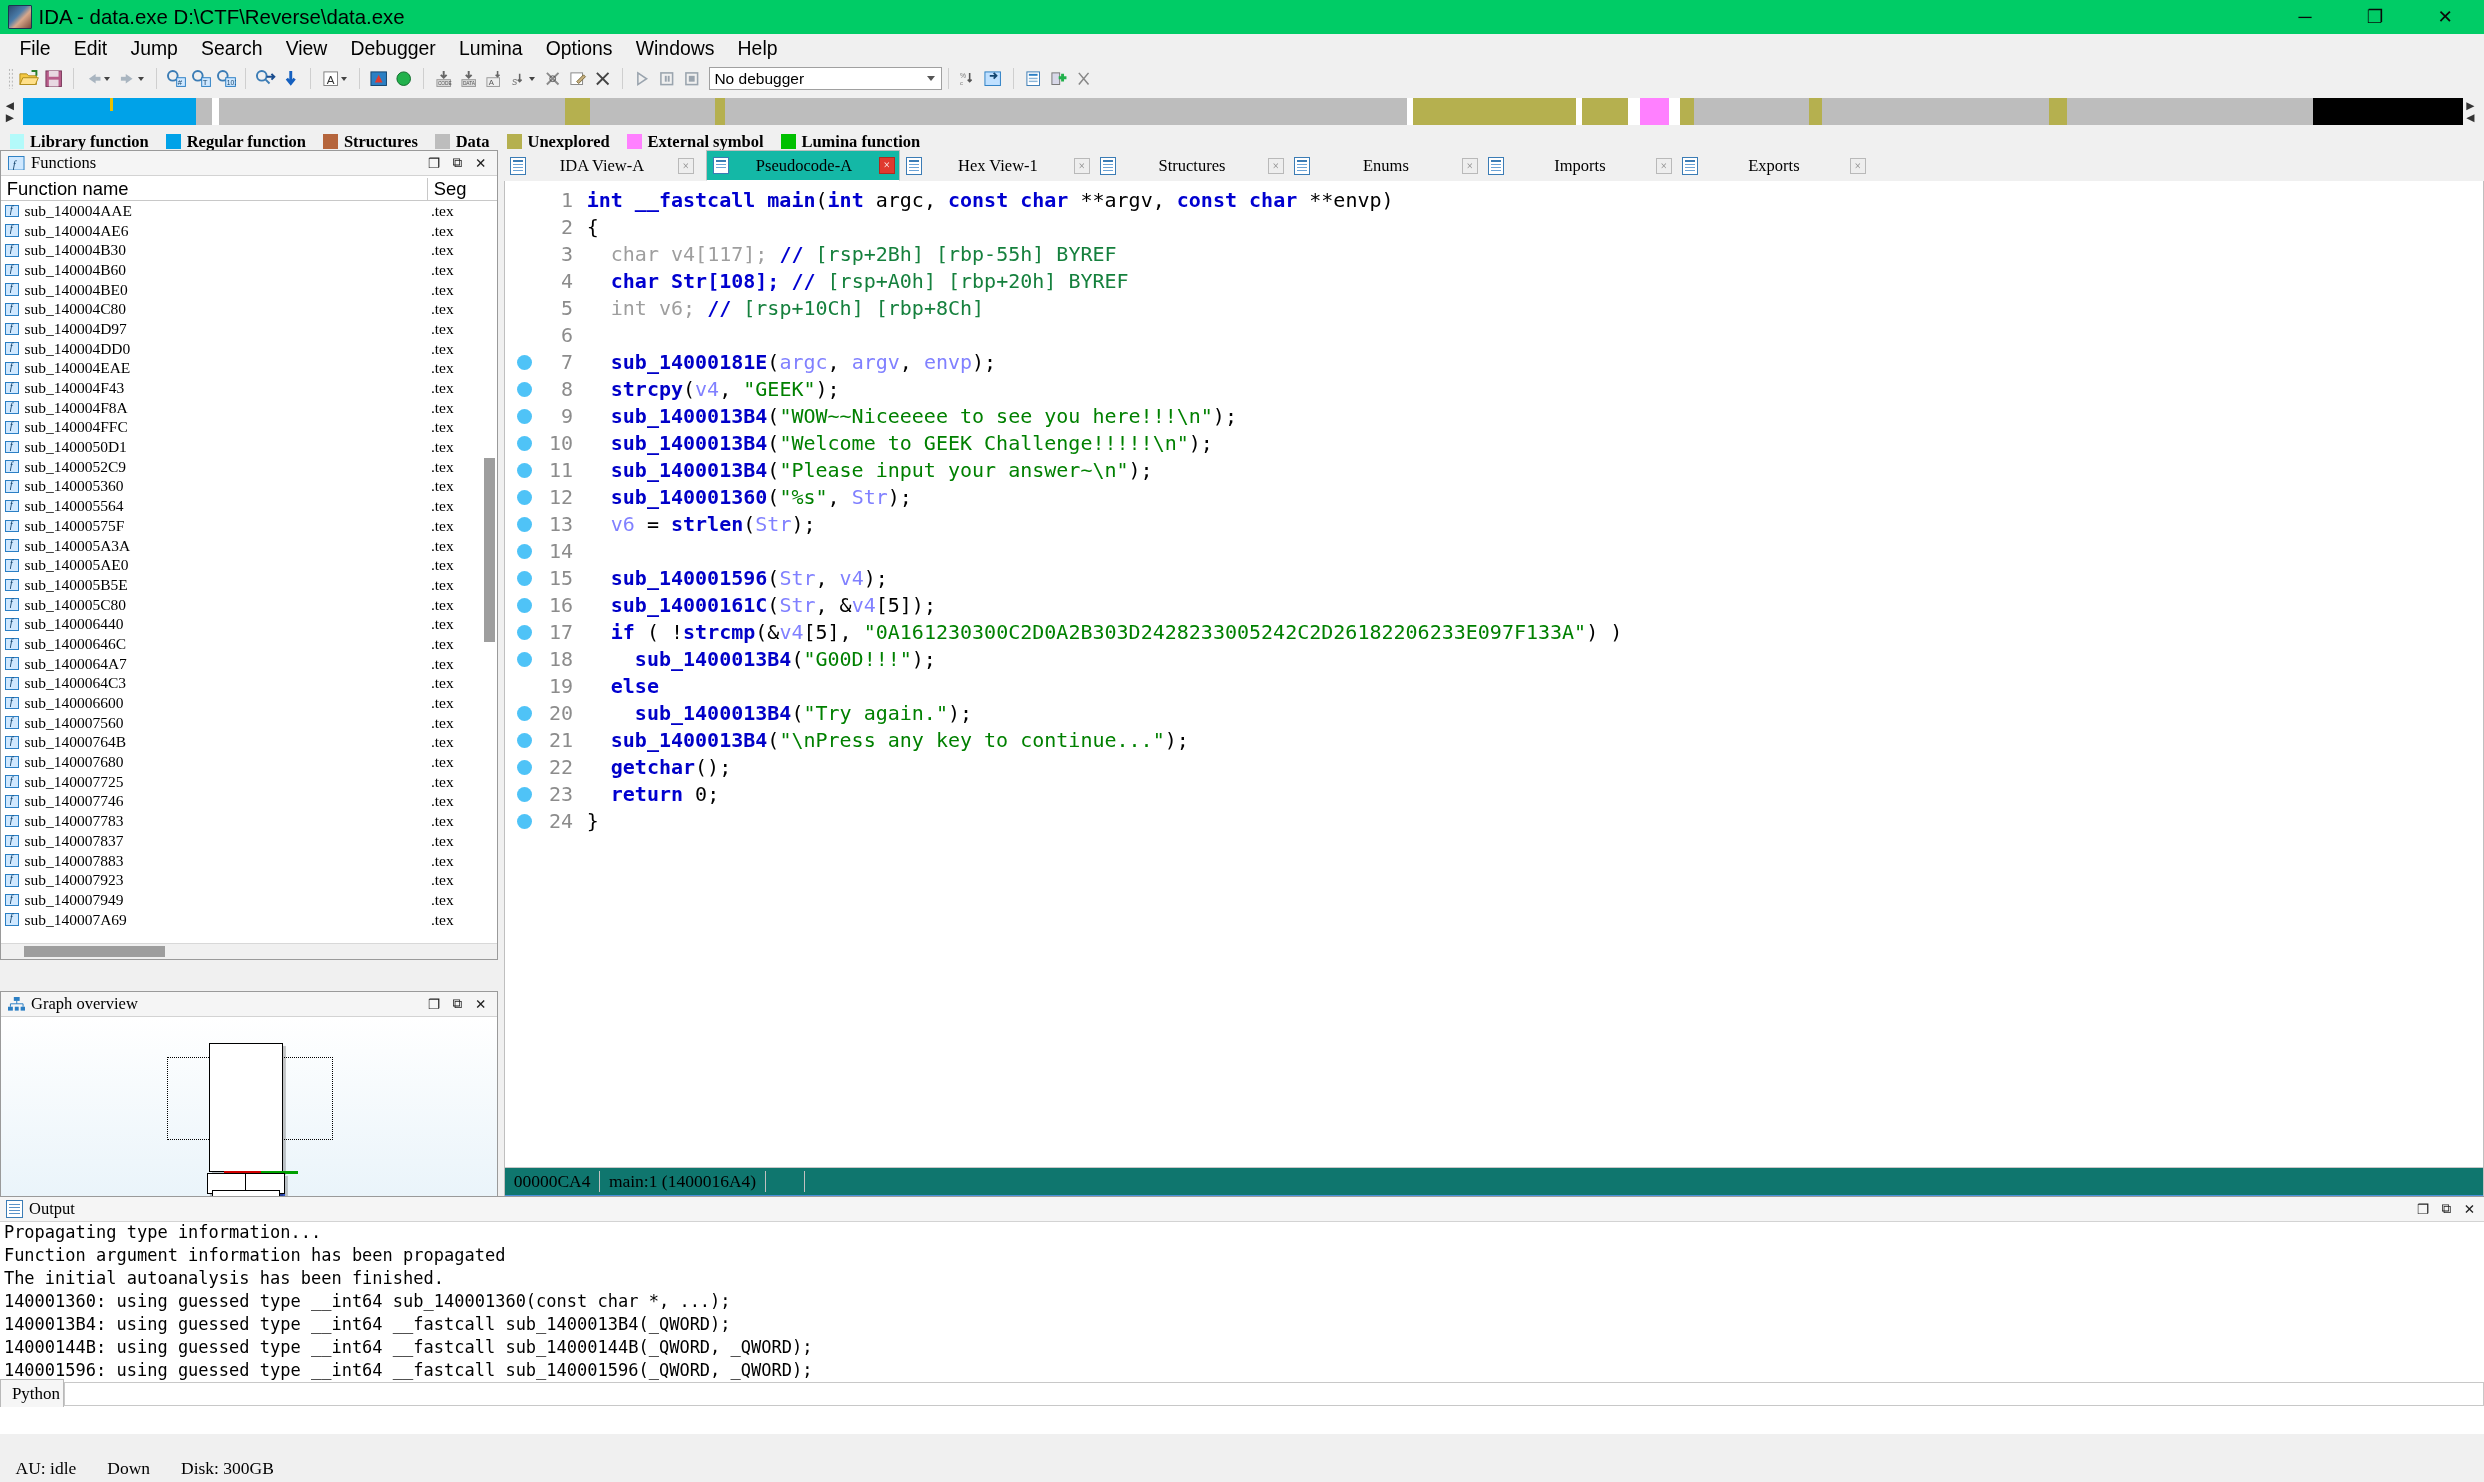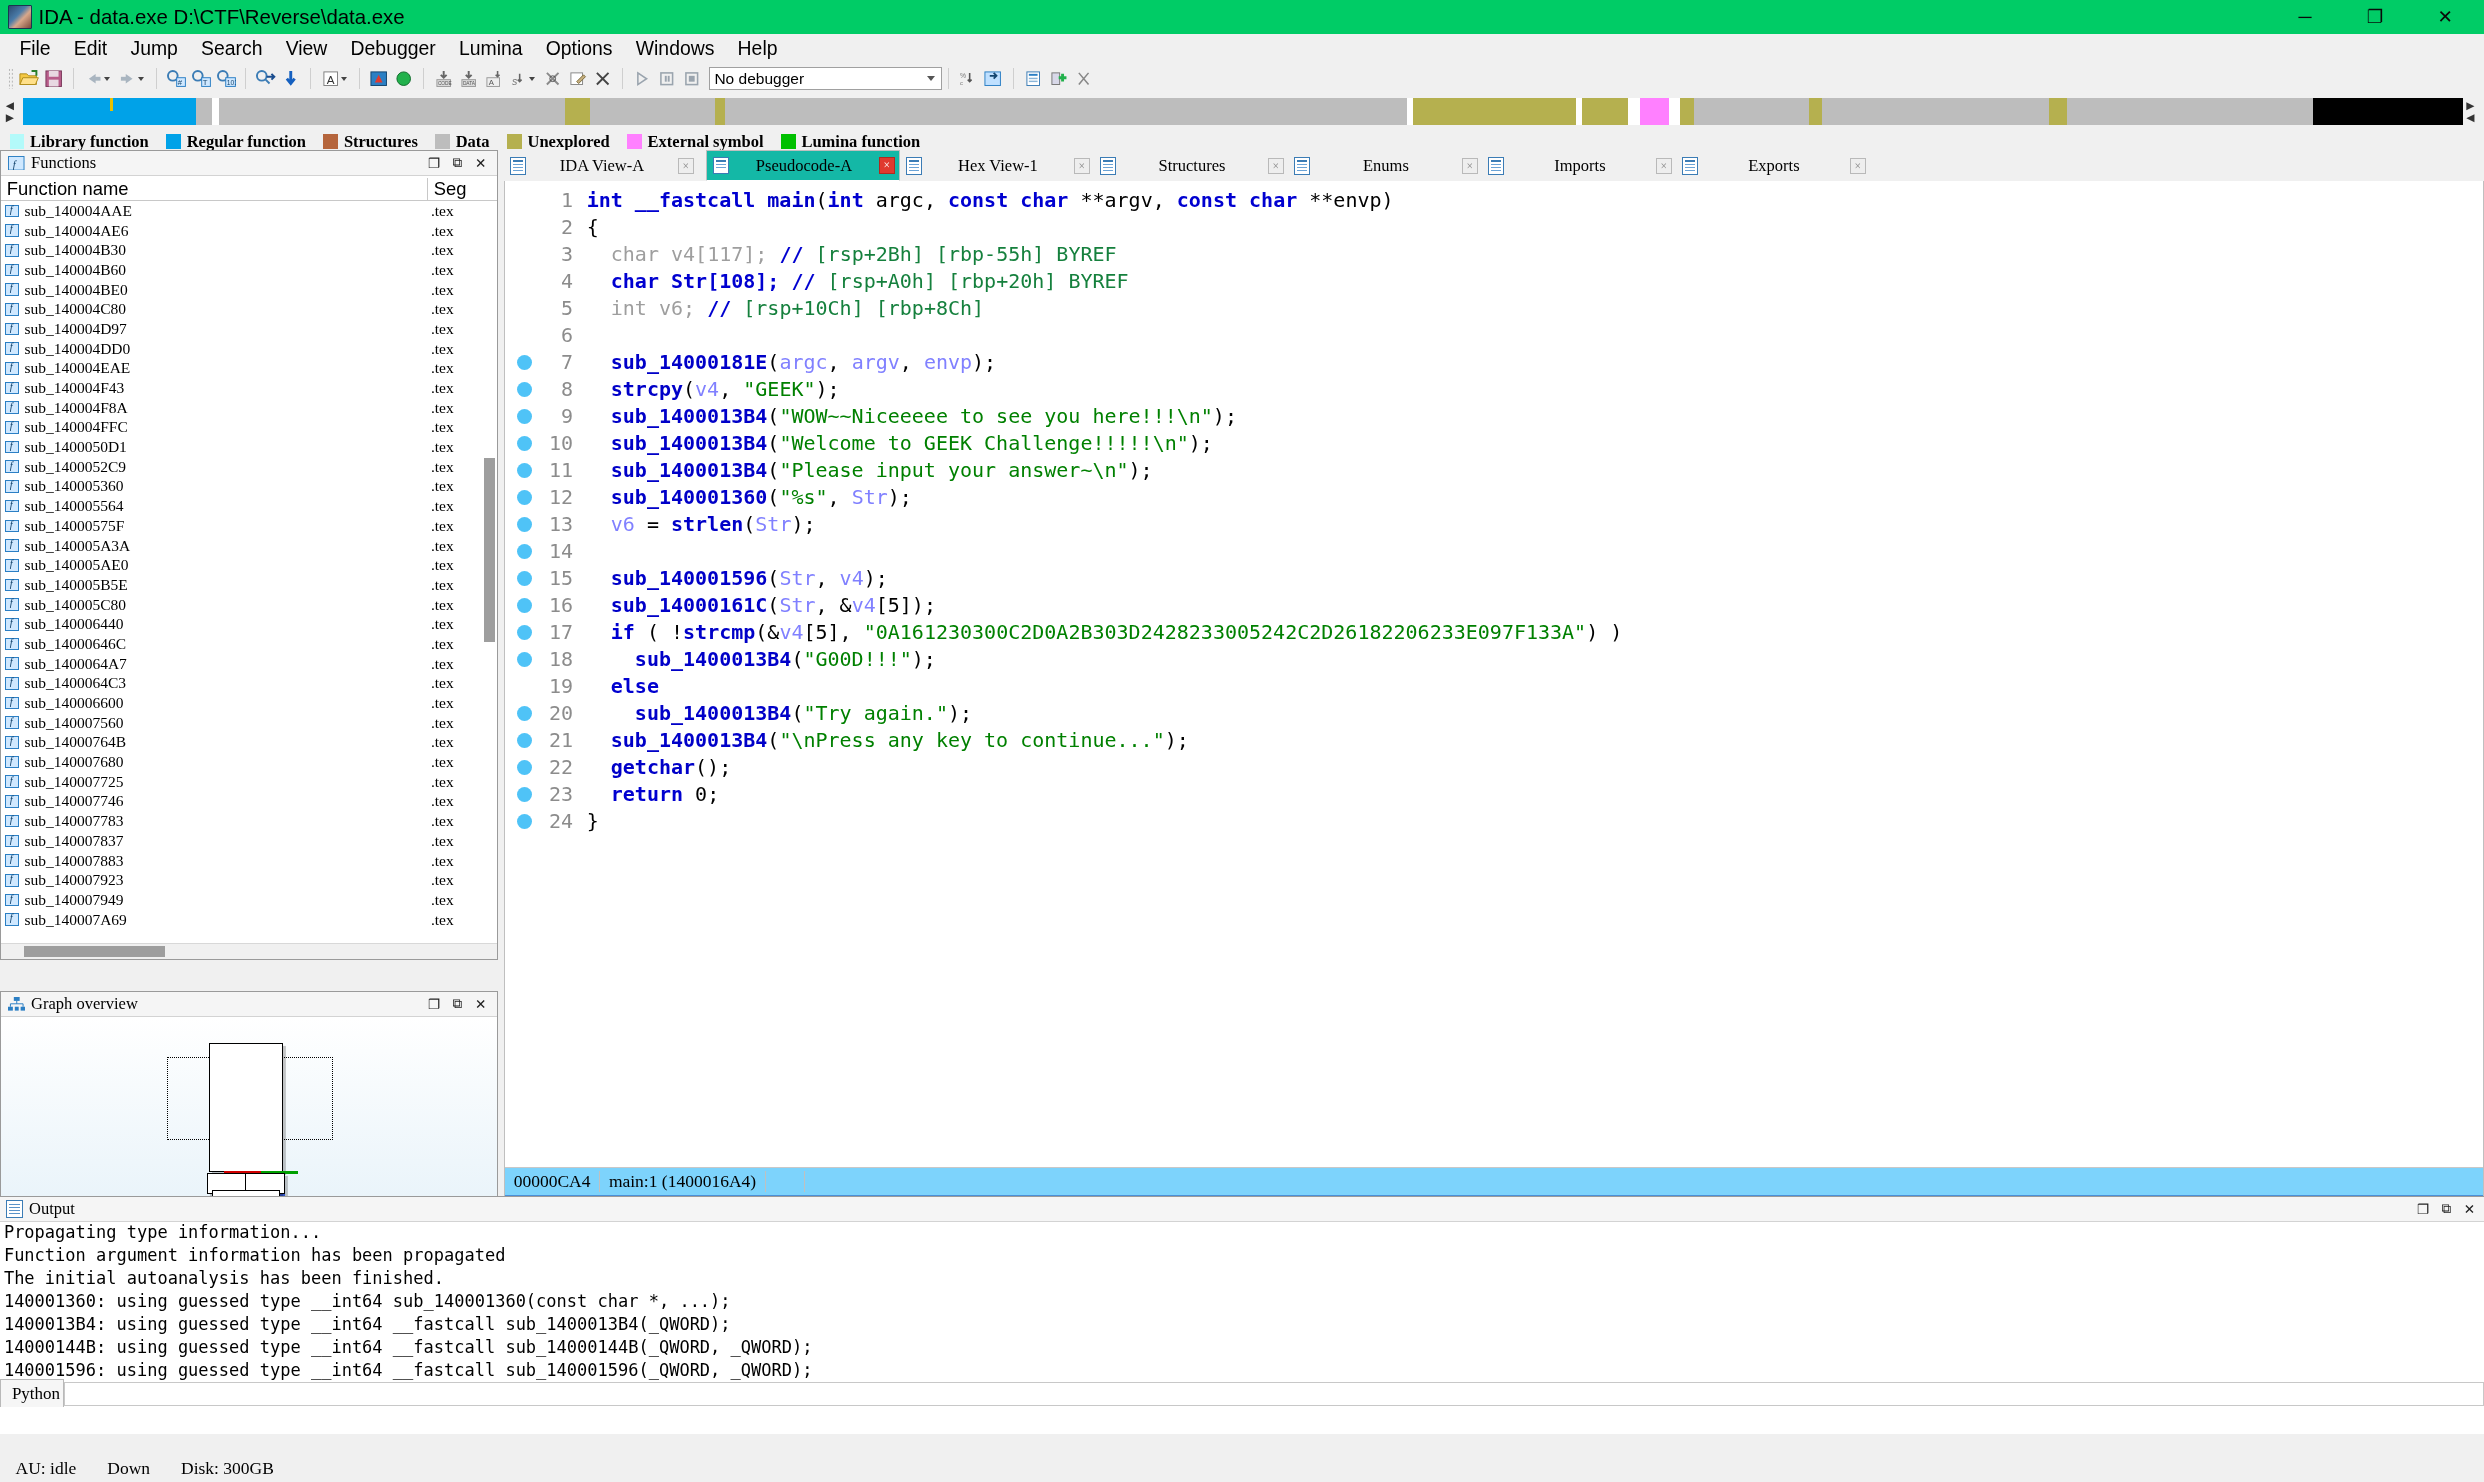--- a/index.html
+++ b/index.html
@@ -134,21 +134,21 @@
   .lnum { width:41px; text-align:right; color:#8c8c8c; font-family:"DejaVu Sans Mono", monospace;
           font-size:20px; margin-right:13.6px; flex:0 0 auto; }
   .codetext { flex:1; }
   .k   { color:#0000d0; font-weight:bold; }   
   .fn  { color:#0000c8; font-weight:bold; }   
   .var { color:#8080ff; }                     
   .str { color:#008000; }                     
   .cmt { color:#9e9e9e; }                     
   .cmta{ color:#15803d; }
   .pln { color:#000000; }
-  .codestatus { height:29px; background:#7dd3fc; border-top:1px solid #c8c8c8;
+  .codestatus { height:29px; background:#0f766e; border-top:1px solid #c8c8c8;
                 display:flex; align-items:center; border-bottom:1.9px solid #4a90d9; }
   .csseg { font-size:17.5px; font-family:"Liberation Serif", serif; color:#000;
            padding:0 8.7px; border-right:1px solid #c0c0c0; height:21.3px; display:flex; align-items:center;}
   .csseg.blank { width:39px; }
 
   
   .outputwin { position:absolute; left:0; right:0; bottom:49px; height:238px; background:#fff;
                border-top:1px solid #9a9a9a; }
   .outhdr { height:25px; background:#f5f5f5; display:flex; align-items:center; border-bottom:1px solid #d3d3d3; }
   .outhdr .ic { width:17.5px; height:17.5px; margin:0 5.8px 0 5.8px; background:#fff; border:1px solid #3b7cb5; position:relative;}

